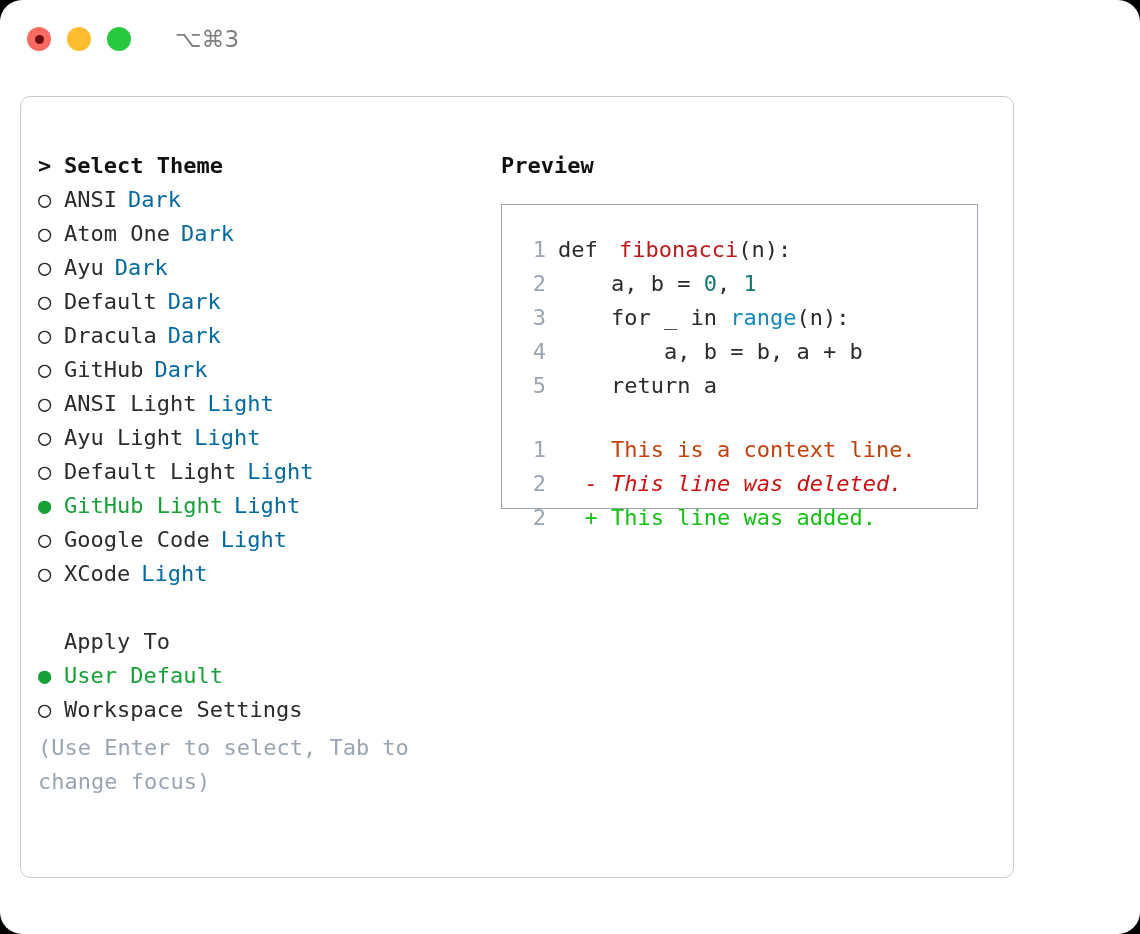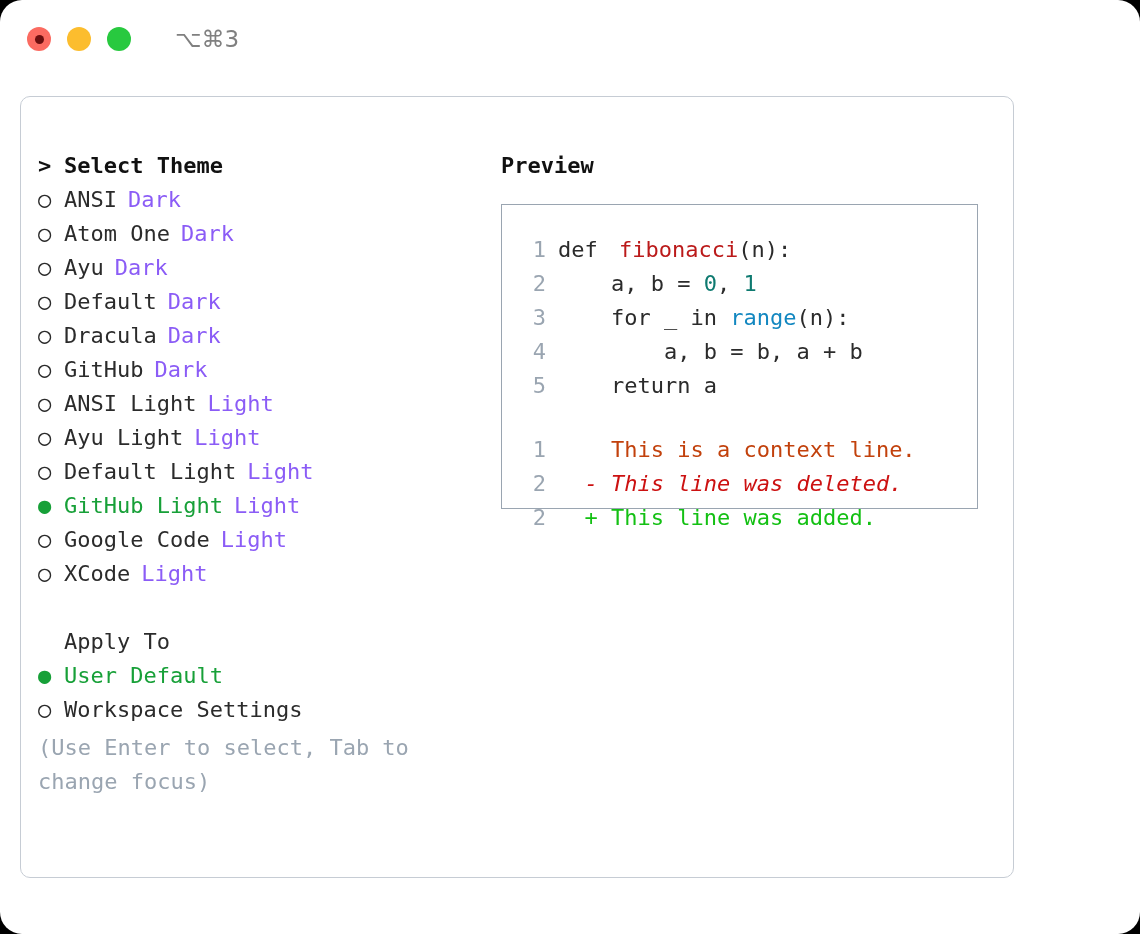--- a/index.html
+++ b/index.html
@@ -80,21 +80,21 @@
     flex: 0 0 26px;
     color: #2b2b2b;
     font-size: 22px;
   }
   .bullet.sel { color: #17a038; }
   .bullet.caret { color: #111111; font-weight: bold; }
   .name { color: #2b2b2b; }
   .name.sel { color: #17a038; }
   .name.head { color: #111111; font-weight: bold; }
   .variant {
-    color: #8b5cf6;
+    color: #0369a1;
     margin-left: 11px;
   }
   .spacer-row { height: 34px; }
 
   #hint {
     position: absolute;
     left: 17px; top: 610px;
     width: 410px;
     font-size: 22px;
     line-height: 34px;

